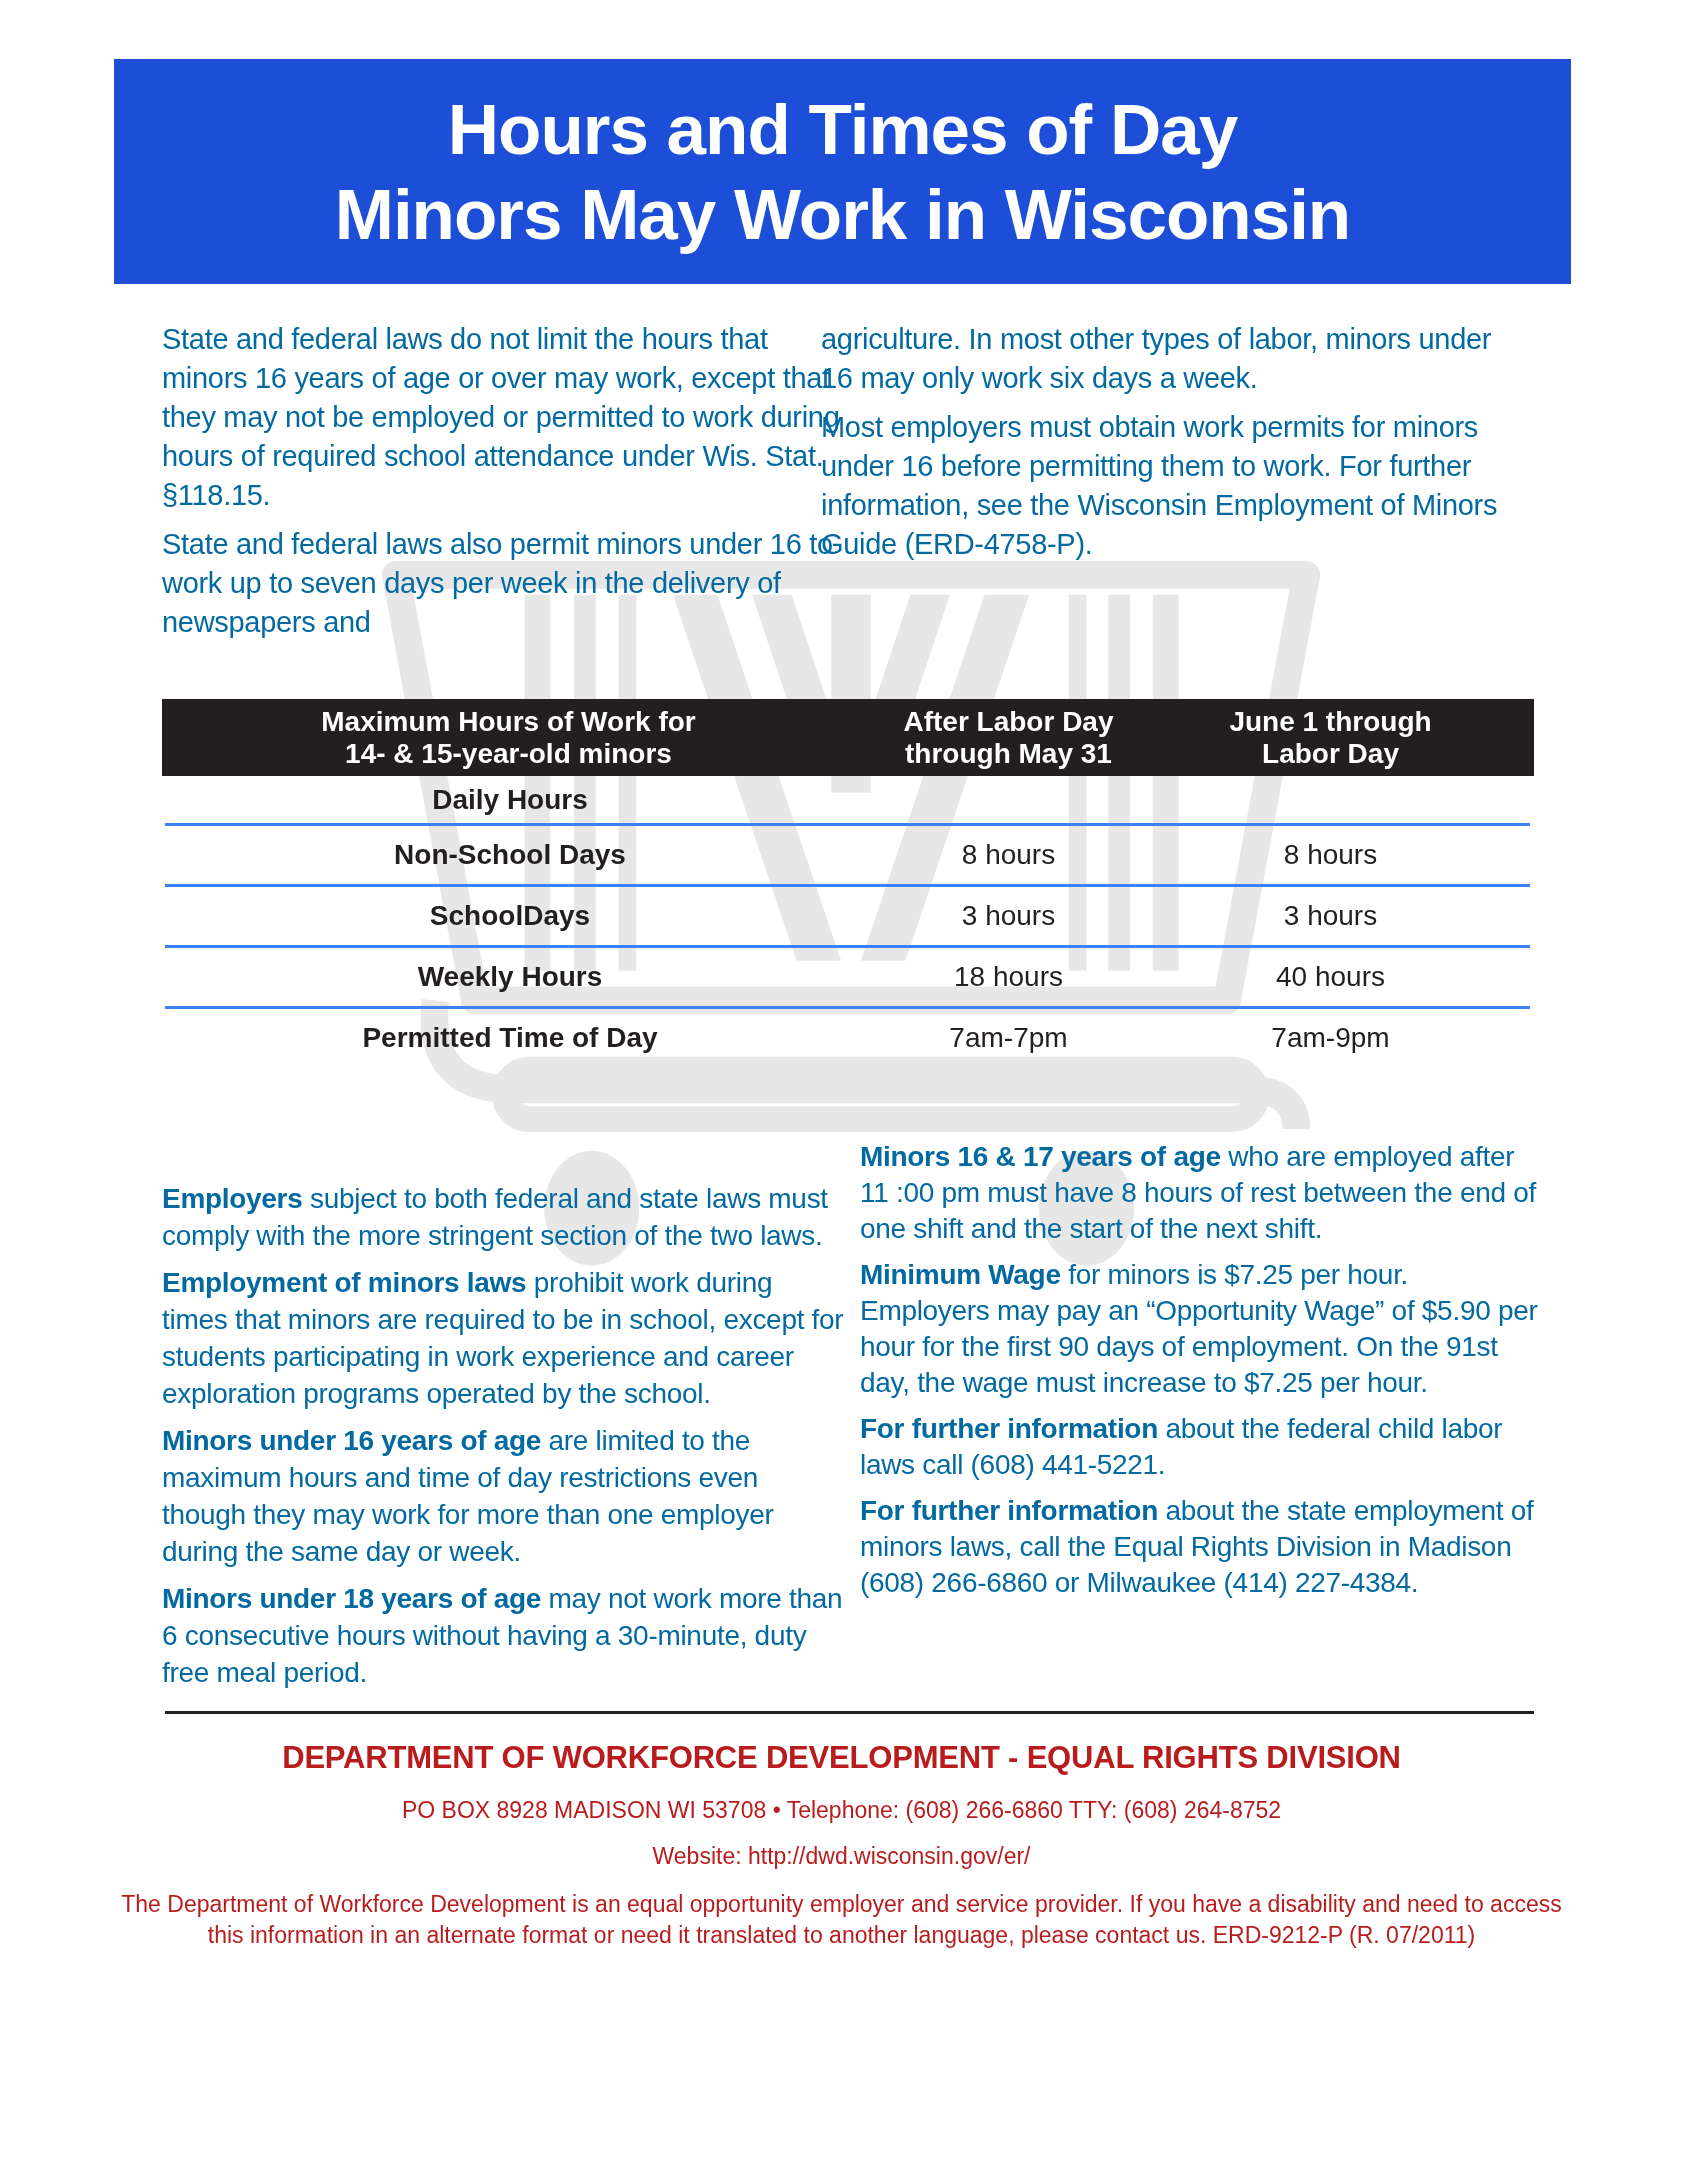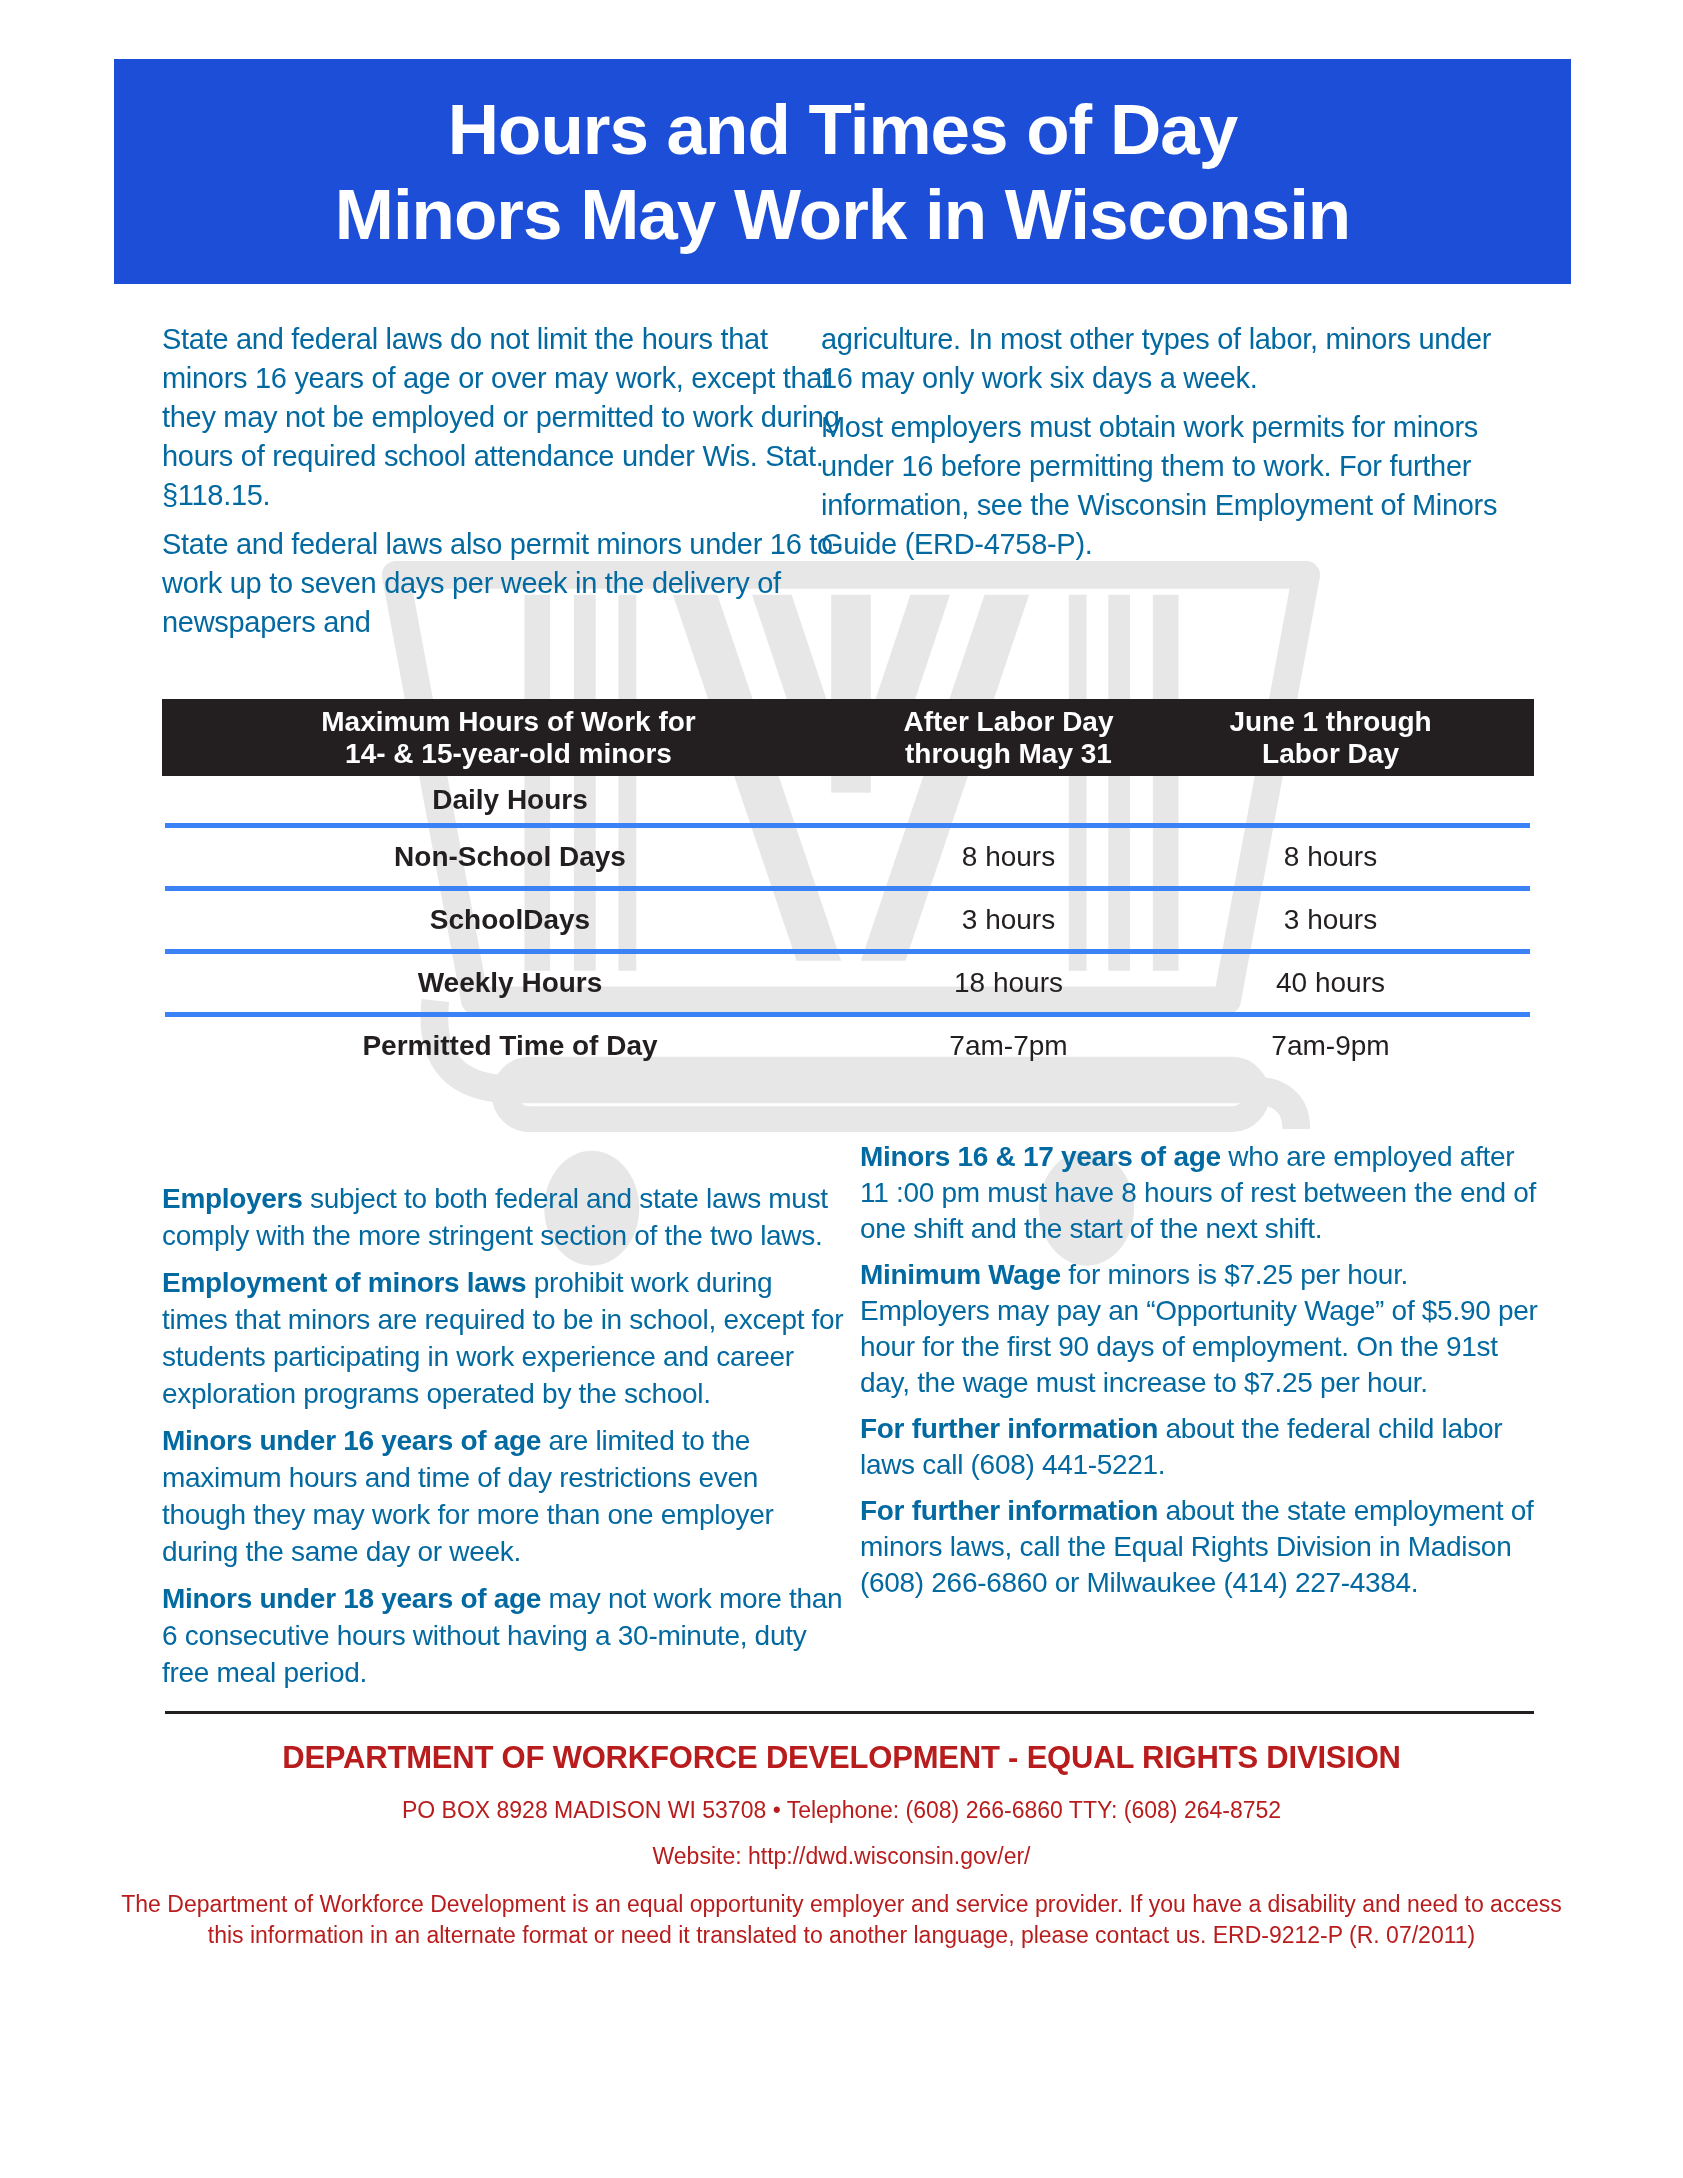--- a/index.html
+++ b/index.html
@@ -33,21 +33,21 @@
   .thead {
     height: 77px; background: #231f20; display: flex; align-items: center; color: #fff;
     font-weight: bold; font-size: 28px; line-height: 32px;
   }
   .thead > div { text-align: center; }
   .c1 { width: 693px; padding-left: 0; }
   .c2 { width: 307px; }
   .c3 { width: 337px; }
   .trow {
     display: flex; align-items: center; height: 58px; font-size: 28px;
-    border-bottom: 5px solid #3b82f6; margin-left: 3px; margin-right: 4px;
+    border-bottom: 3px solid #3b82f6; margin-left: 3px; margin-right: 4px;
   }
   .trow.last { border-bottom: none; }
   .trow .c1 { font-weight: bold; text-align: center; width: 690px; }
   .trow .c2, .trow .c3 { text-align: center; }
   .tfirst { height: 47px; }
 
   .rule { position: absolute; left: 165px; top: 1711px; width: 1369px; height: 3px; background: #231f20; z-index: 1; }
   .footer { position: absolute; left: 119px; width: 1445px; text-align: center; z-index: 1; color: #b91c1c; }
   .f-title { top: 1740px; font-weight: bold; font-size: 31px; letter-spacing: -0.2px; }
   .f-address { top: 1797px; font-size: 23px; }

